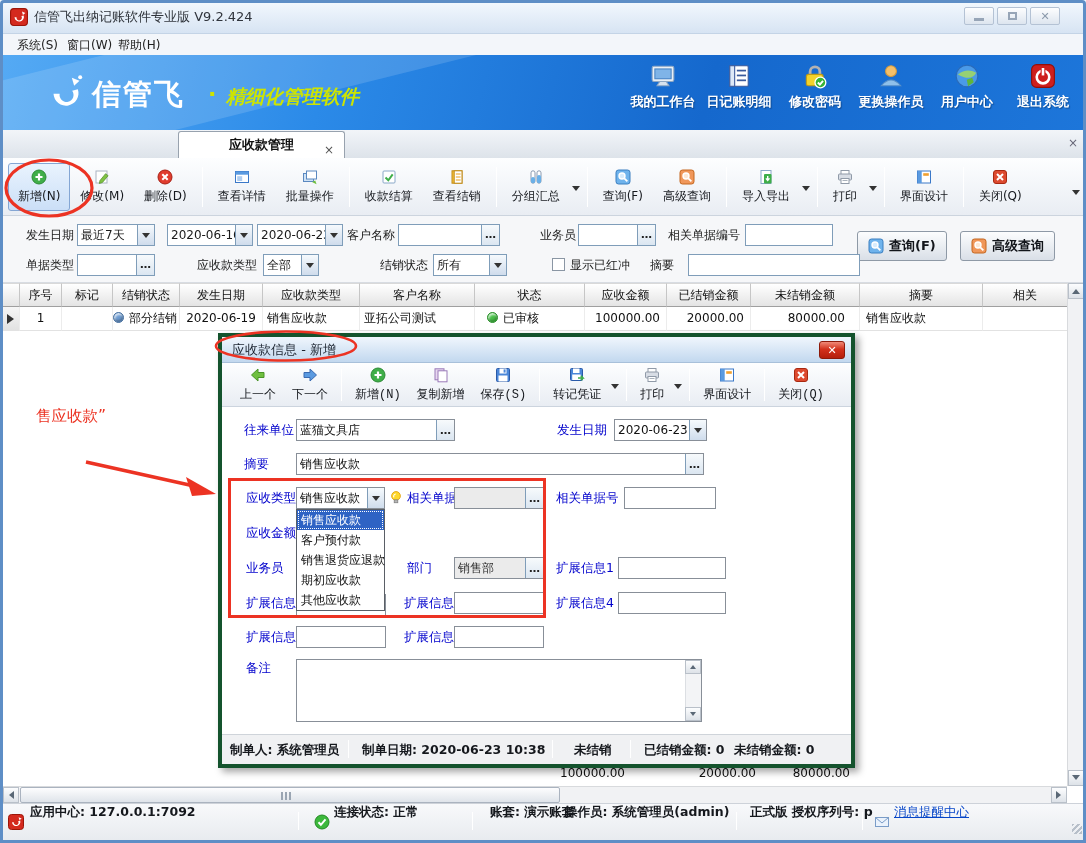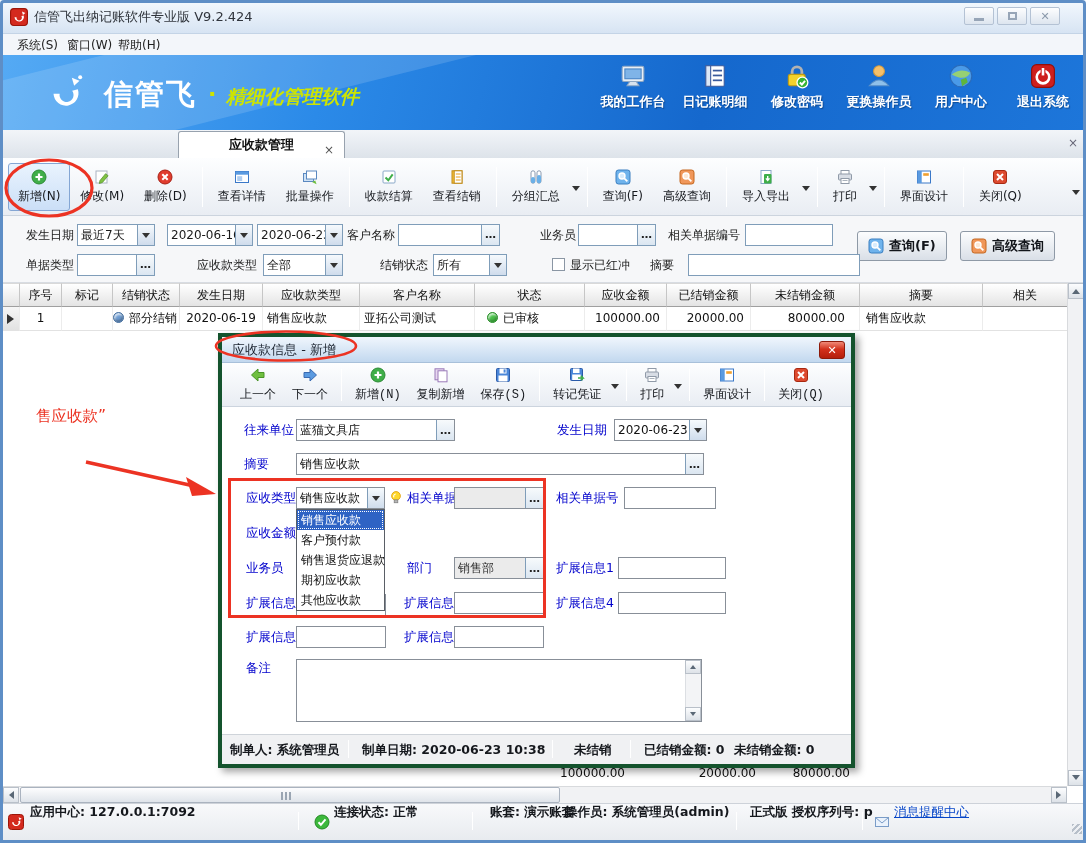--- a/index.html
+++ b/index.html
@@ -26,24 +26,24 @@
   
   .menubar { position:absolute; top:34px; left:0; right:0; height:21px; background:#f3f6fa; }
   .menubar span { position:absolute; top:3px; font-size:12px; color:#222; }
 
   
   .banner { position:absolute; top:55px; left:0; right:0; height:75px;
     background:linear-gradient(105deg,#55aaf4 0%,#2b8ae8 30%,#1568cd 65%,#1d76da 100%); overflow:hidden; }
   .banner::before { content:""; position:absolute; left:-80px; top:-40px; width:700px; height:90px;
     background:rgba(255,255,255,.14); transform:rotate(-14deg); }
   .brandlogo { position:absolute; left:46px; top:18px; width:40px; height:40px; }
-  .brandname { position:absolute; left:92px; top:20px; font-size:29px; font-weight:bold; color:#fff; letter-spacing:2px;margin-left:12px; }
+  .brandname { position:absolute; left:92px; top:20px; font-size:29px; font-weight:bold; color:#fff; letter-spacing:2px; }
   .branddot { position:absolute; left:208px; top:26px; font-size:22px; font-weight:bold; color:#cde402; }
   .brandslogan { position:absolute; left:226px; top:29px; font-size:19px; font-weight:bold; font-style:italic; color:#cde402; }
-  .bactions { position:absolute; right:10px; top:8px; display:flex; gap:16px; }
+  .bactions { position:absolute; right:10px; top:8px; display:flex; gap:10px; }
   .baction { display:flex; flex-direction:column; align-items:center; min-width:66px; cursor:pointer; }
   .baction .blabel { margin-top:4px; color:#fff; font-weight:bold; font-size:13px; white-space:nowrap;
     text-shadow:1px 1px 1px rgba(0,40,90,.5); }
 
   
   .tabstrip { position:absolute; top:130px; left:0; right:0; height:28px;
     background:linear-gradient(#f2f5f9,#dde3ea); }
   .tab { position:absolute; bottom:0; text-align:center; font-size:13px; font-weight:600;
     border:1px solid #98a2ae; border-bottom:none; border-radius:3px 3px 0 0; }
   .tab.inactive { left:4px; width:174px; height:25px; line-height:24px;
@@ -530,21 +530,21 @@
           <use href="#s-mago"></use>
         </svg>
       <span>高级查询</span>
     </div>
     <span class="flabel" style="left:26px;top:38px">单据类型</span>
     <div class="fld" style="left:77px;top:38px;width:78px">
       <span class="ftext"></span>
         <span class="dots"></span>
     </div>
     <span class="flabel" style="left:197px;top:38px">应收款类型</span>
-    <div class="fld" style="left:263px;top:38px;width:80px">
+    <div class="fld" style="left:263px;top:38px;width:56px">
       <span class="ftext">全部</span>
         <span class="dda"></span>
     </div>
     <span class="flabel" style="left:380px;top:38px">结销状态</span>
     <div class="fld" style="left:433px;top:38px;width:74px">
       <span class="ftext">所有</span>
         <span class="dda"></span>
     </div>
     <span class="cbx" style="left:552px;top:42px"></span>
     <span class="flabel" style="left:570px;top:38px">显示已红冲</span>

